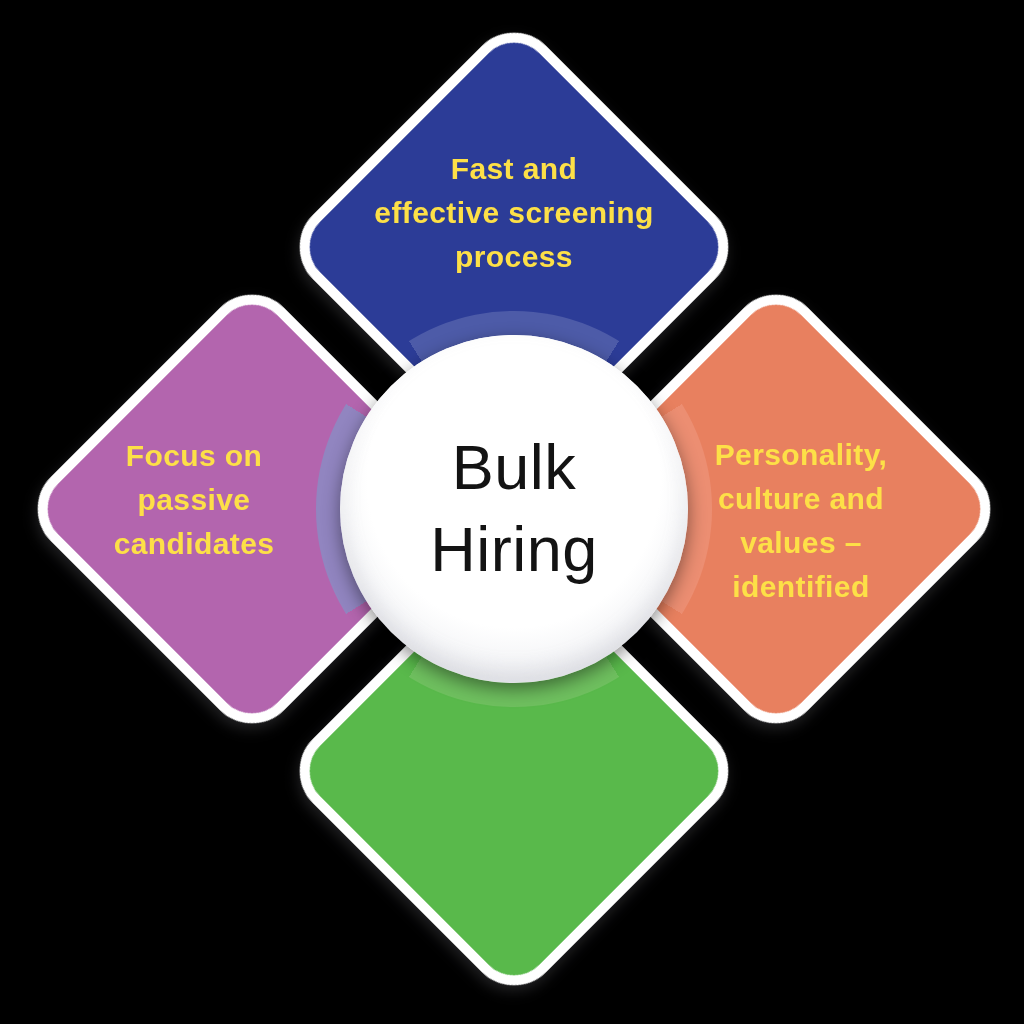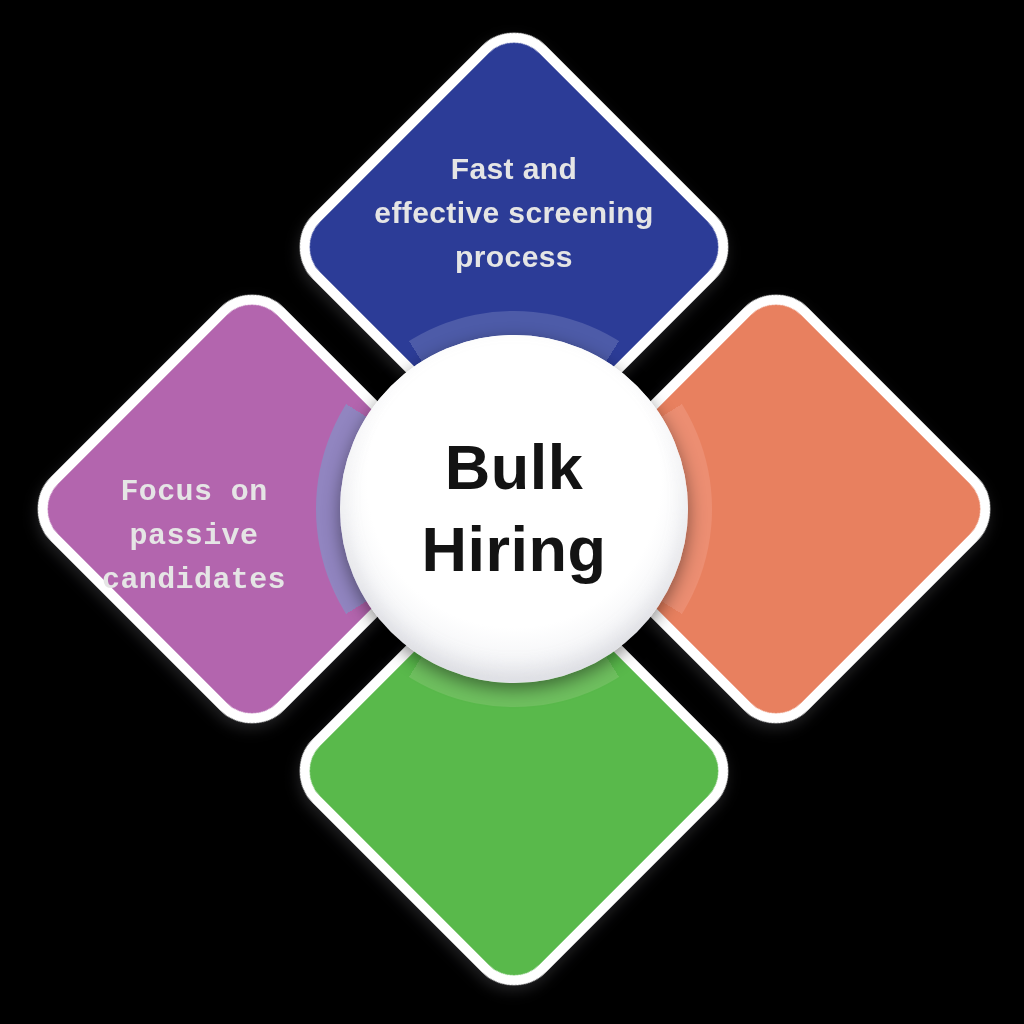--- a/index.html
+++ b/index.html
@@ -58,44 +58,44 @@
     box-shadow: inset 0 -12px 20px rgba(148, 150, 162, 0.22),
                 inset 0 10px 14px rgba(255, 255, 255, 0.95),
                 0 6px 18px rgba(0, 0, 0, 0.45);
     z-index: 3;
     display: flex;
     align-items: center;
     justify-content: center;
   }
   .center-title {
     font-size: 63px;
-    font-weight: 700;
+    font-weight: 400;
     line-height: 1.3;
     letter-spacing: 0.5px;
     color: #131313;
     text-align: center;
     white-space: pre-line;
   }
   
   .node-label {
     position: absolute;
     transform: translate(-50%, -50%);
-    color: #e5e5e5;
+    color: #fde047;
     font-size: 30px;
     font-weight: 600;
     line-height: 1.47;
     letter-spacing: 0.4px;
     text-align: center;
     white-space: pre-line;
     z-index: 4;
   }
   .lab-top    { left: 514px; top: 213px; width: 430px; }
   .lab-right  { left: 801px; top: 521px; width: 330px; }
   .lab-bottom { left: 512px; top: 815px; width: 410px; }
-  .lab-left   { left: 194px; top: 536px; width: 310px; font-family: Liberation Mono, monospace; }
+  .lab-left   { left: 194px; top: 500px; width: 310px; }
 </style>
 </head>
 <body>
 
 <div class="canvas">
 
   <div class="diamond pos-top" style="background: rgb(44, 60, 151);"></div>
   <div class="diamond pos-right" style="background: rgb(232, 128, 95);"></div>
   <div class="diamond pos-bottom" style="background: rgb(89, 185, 75);"></div>
   <div class="diamond pos-left" style="background: rgb(179, 101, 174);"></div>
@@ -103,17 +103,21 @@
   <div class="halo" style="background: conic-gradient(from 315deg, transparent 0deg, transparent 13deg, rgb(77, 91, 168) 13deg, rgb(77, 91, 168) 77deg, transparent 77deg, transparent 103deg, rgb(236, 142, 114) 103deg, rgb(236, 142, 114) 167deg, transparent 167deg, transparent 193deg, rgb(111, 192, 95) 193deg, rgb(111, 192, 95) 257deg, transparent 257deg, transparent 283deg, rgb(145, 133, 192) 283deg, rgb(145, 133, 192) 347deg, transparent 347deg, transparent 360deg);"></div>
 
   <div class="center-circle">
     <div class="center-title">Bulk
 Hiring</div>
   </div>
 
   <div class="node-label lab-top">Fast and
 effective screening
 process</div>
+  <div class="node-label lab-right">Personality,
+culture and
+values –
+identified</div>
   <div class="node-label lab-left">Focus on
 passive
 candidates</div>
 
 </div>
 
 </body></html>

